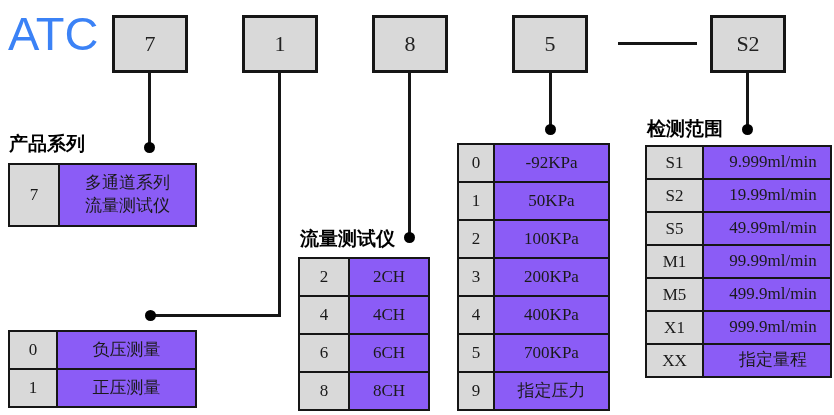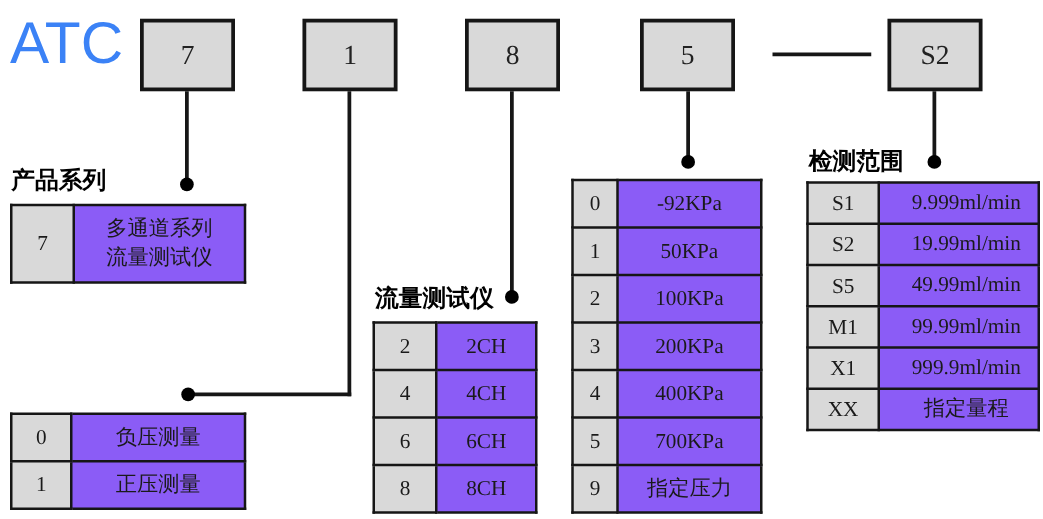--- a/index.html
+++ b/index.html
@@ -190,20 +190,24 @@
     </tr>
     <tr style="height:33px">
       <td class="k">S5</td>
       <td class="v left">49.99ml/min</td>
     </tr>
     <tr style="height:33px">
       <td class="k">M1</td>
       <td class="v left">99.99ml/min</td>
     </tr>
     <tr style="height:33px">
+      <td class="k">M5</td>
+      <td class="v left">499.9ml/min</td>
+    </tr>
+    <tr style="height:33px">
       <td class="k">X1</td>
       <td class="v left">999.9ml/min</td>
     </tr>
     <tr style="height:33px">
       <td class="k">XX</td>
       <td class="v left">指定量程</td>
     </tr>
   </tbody>
     </table>
 

